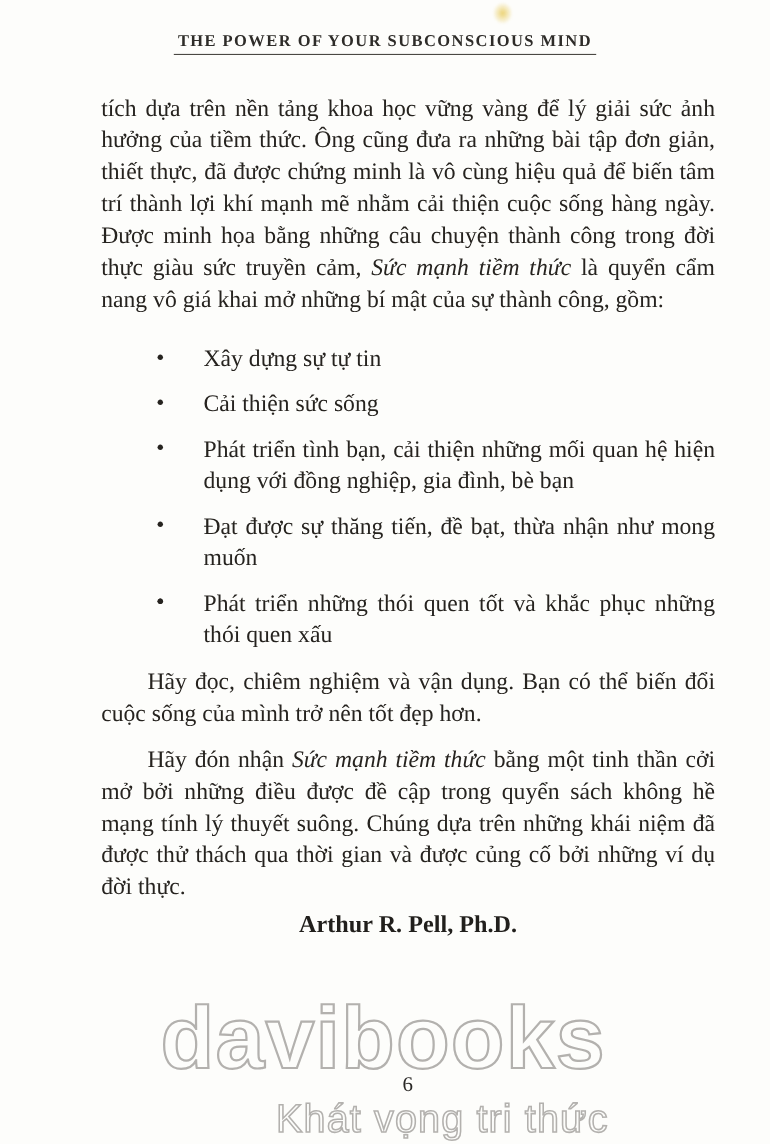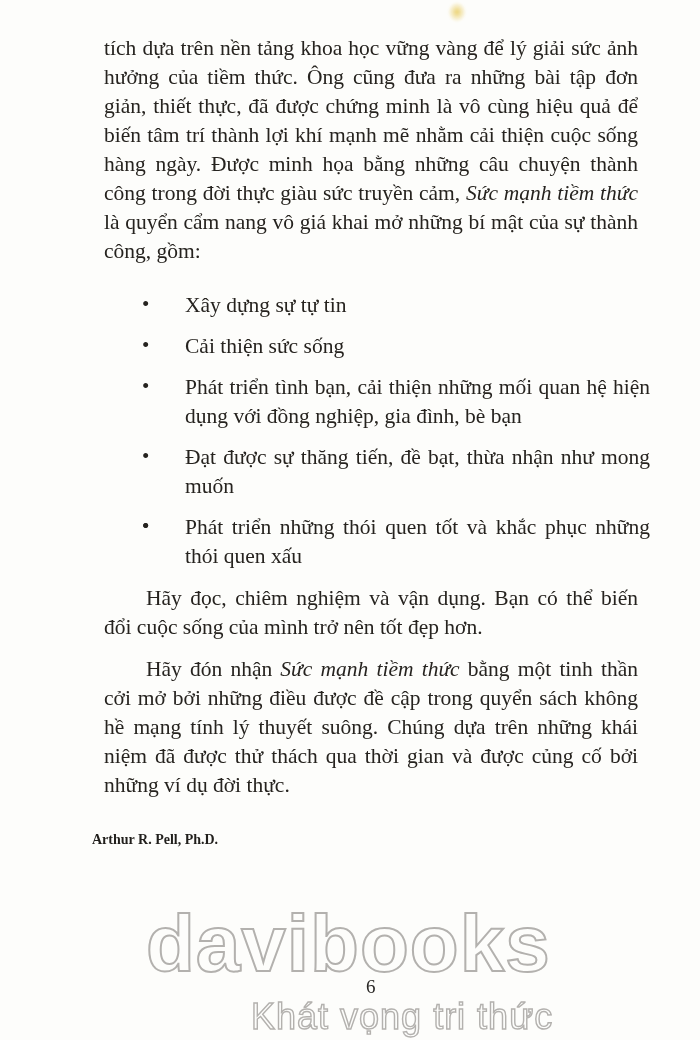--- a/index.html
+++ b/index.html
@@ -37,21 +37,21 @@
 
   .body-text {
     position: relative;
     margin: 34px 50px 0 92px; 
     font-size: 21.5px;
     line-height: 29px;
     text-align: justify;
     z-index: 2;
   }
 
-  .body-text p { margin: 12px; }
+  .body-text p { margin: 0; }
   .para { margin: 0; }
   .para.indented { text-indent: 42px; margin-top: 13px; }
   .book-title-italic { font-style: italic; }
 
   ul.benefit-list {
     list-style: none;
     margin: 25px 0 0 0;
     padding: 0;
   }
   ul.benefit-list li {
@@ -62,24 +62,24 @@
   }
   ul.benefit-list li:last-child { margin-bottom: 0; }
   ul.benefit-list .bullet {
     position: absolute;
     left: 50px;
     top: -1px;
     font-size: 21px;
   }
 
   .signature {
-    margin-top: 25px;
-    text-align: left;
+    margin-top: 4px;
+    text-align: center;
     font-weight: 700;
-    font-size: 14px;
+    font-size: 22px;
     color: #211f1c;
   }
 
   .page-number {
     position: absolute;
     left: 366px;
     top: 976px;
     font-size: 19px;
     color: #2a2826;
     z-index: 2;
@@ -115,20 +115,21 @@
     pointer-events: none;
   }
 </style>
 </head>
 <body>
 
 <div class="page">
 
   <div class="scan-spot"></div>
 
+  <div class="running-header">THE POWER OF YOUR SUBCONSCIOUS MIND</div>
 
   <div class="body-text">
 
     <p class="para"><span>tích dựa trên nền tảng khoa học vững vàng để lý giải sức ảnh hưởng của tiềm thức. Ông cũng đưa ra những bài tập đơn giản, thiết thực, đã được chứng minh là vô cùng hiệu quả để biến tâm trí thành lợi khí mạnh mẽ nhằm cải thiện cuộc sống hàng ngày. Được minh họa bằng những câu chuyện thành công trong đời thực giàu sức truyền cảm, </span><span class="book-title-italic">Sức mạnh tiềm thức</span><span> là quyển cẩm nang vô giá khai mở những bí mật của sự thành công, gồm:</span></p>
 
     <ul class="benefit-list">
       <li>
         <span class="bullet">•</span>
         <span>Xây dựng sự tự tin</span>
       </li>

